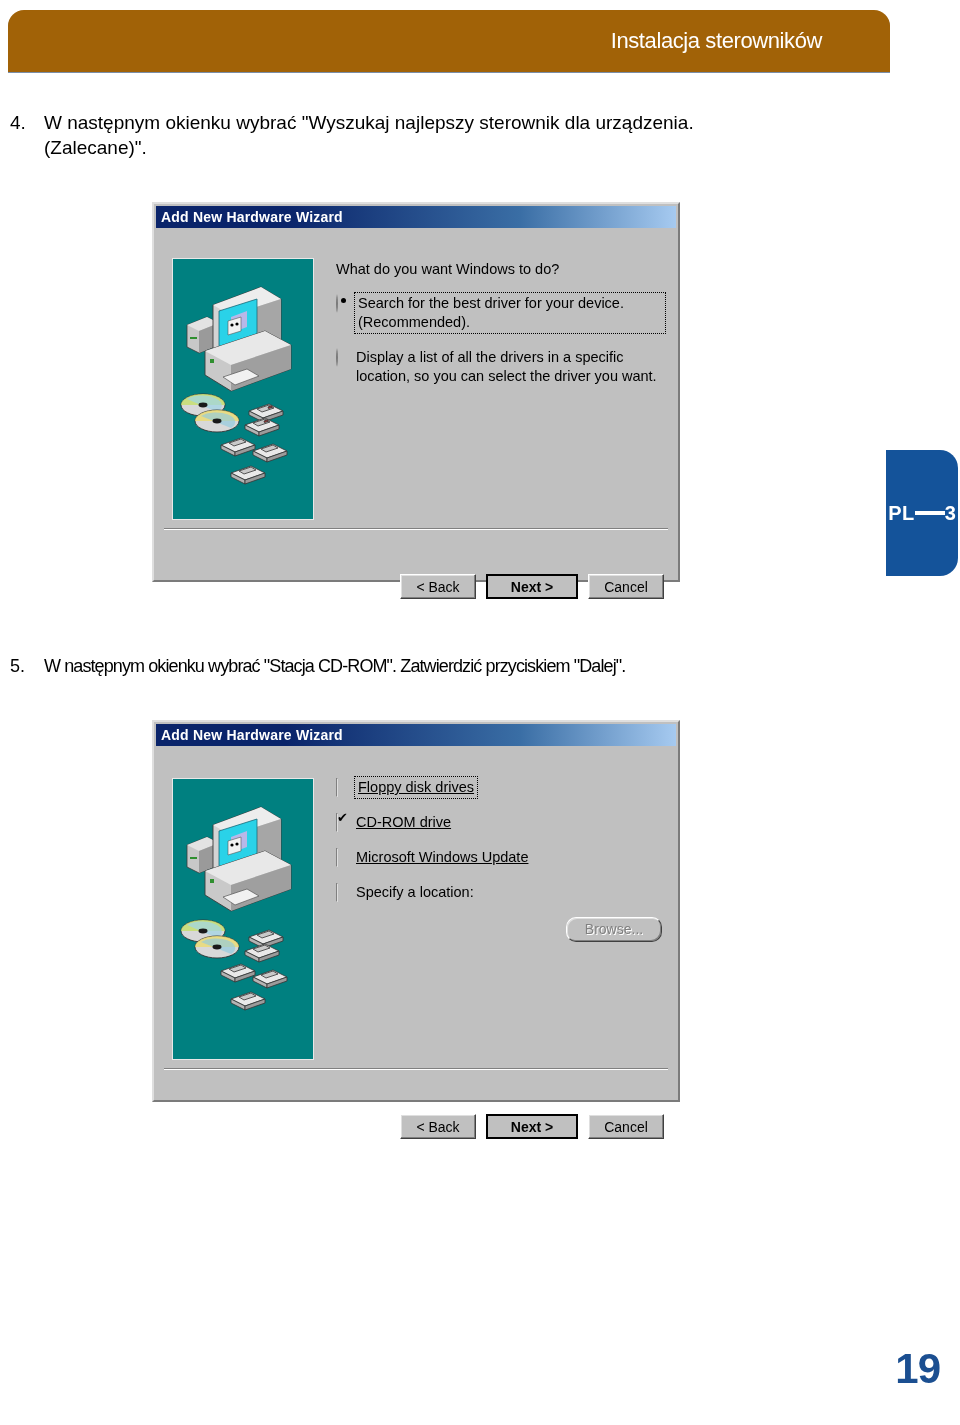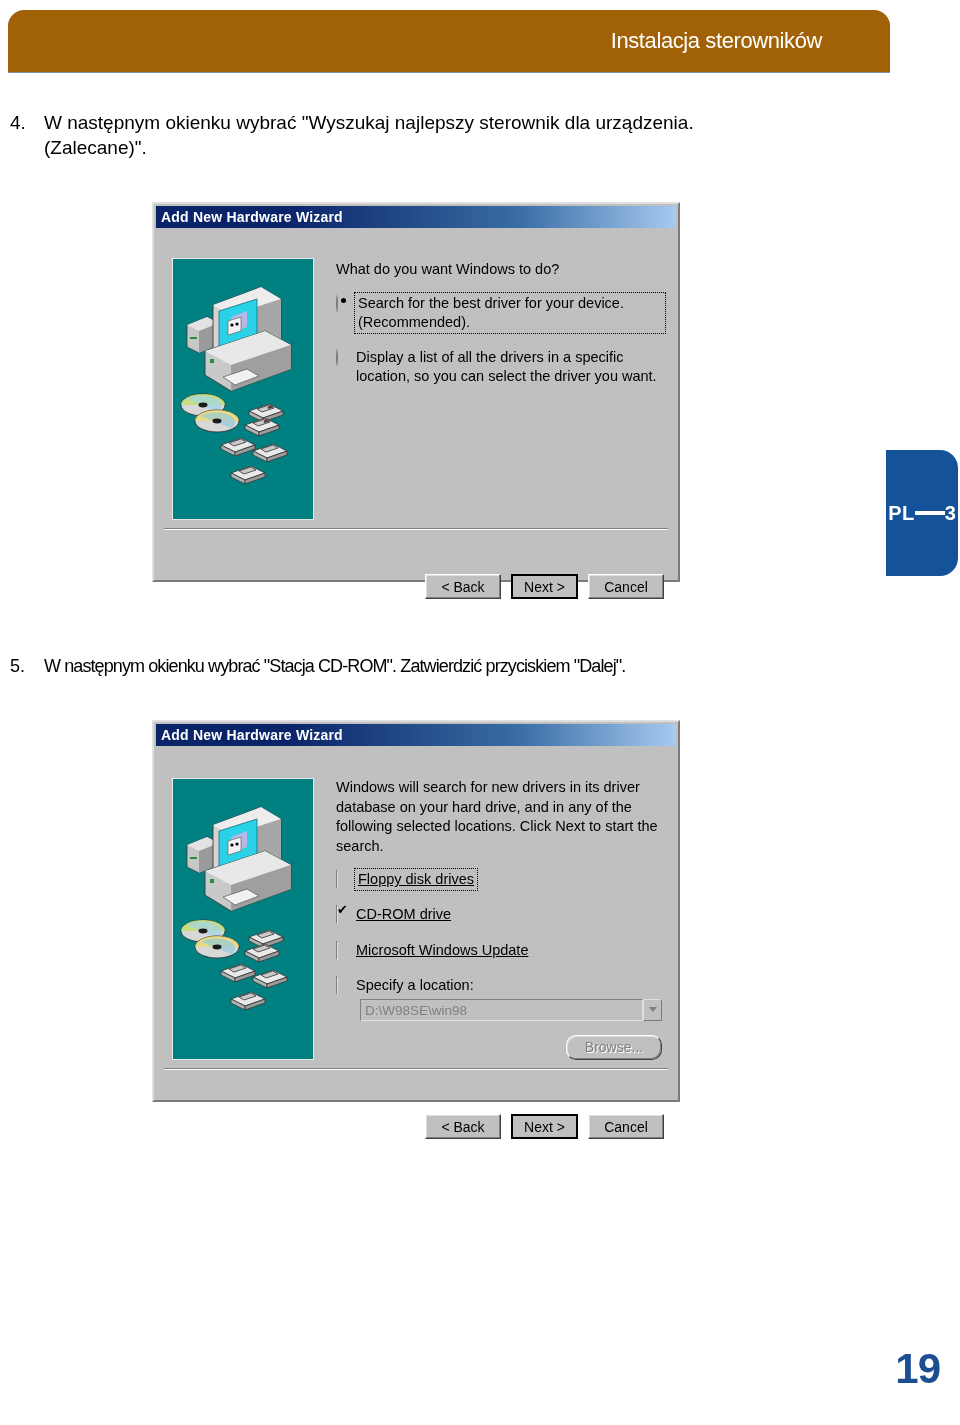--- a/index.html
+++ b/index.html
@@ -215,21 +215,21 @@
   #dialog2 .sep-line { top: 322px; }
 
   .btn-row {
     position: absolute;
     right: 14px;
     display: flex; gap: 10px;
   }
   #dialog1 .btn-row { top: 318px; }
   #dialog2 .btn-row { top: 340px; }
   .btn-row .win-btn { width: 76px; margin-top: 28px; }
-  .btn-row .win-btn.default { width: 67px; }
+  .btn-row .win-btn.default { width: 92px; font-weight: bold; }
 
   .u-underline { text-decoration: underline; }
 
   
   .ill-svg { display: block; }
 </style>
 </head>
 <body>
 
 <div class="page">
@@ -402,21 +402,20 @@
             <polygon points="88,196 100,192 105,195 93,199" fill="#c9c9c9"></polygon>
             <polygon points="58,220 78,213 92,220 72,227" fill="#e9e9e9"></polygon>
             <polygon points="58,220 72,227 72,231 58,224" fill="#b4b4b4"></polygon>
             <polygon points="72,227 92,220 92,224 72,231" fill="#9b9b9b"></polygon>
             <polygon points="66,218 78,214 83,217 71,221" fill="#c9c9c9"></polygon>
           </g>
         </svg>
       </div>
 
       <div class="content-col">
-        <p class="prompt-text">Windows will search for new drivers in its driver database on your hard drive, and in any of the following selected locations. Click Next to start the search.</p>
 
         <div class="opt-row">
           <span class="opt-ctl"><span class="checkbox"></span></span>
           <span class="opt-label focused u-underline">Floppy disk drives</span>
         </div>
 
         <div class="opt-row">
           <span class="opt-ctl"><span class="checkbox checked"></span></span>
           <span class="opt-label u-underline">CD-ROM drive</span>
         </div>
@@ -424,26 +423,20 @@
         <div class="opt-row">
           <span class="opt-ctl"><span class="checkbox"></span></span>
           <span class="opt-label u-underline">Microsoft Windows Update</span>
         </div>
 
         <div class="opt-row" style="margin-bottom:2px;">
           <span class="opt-ctl"><span class="checkbox"></span></span>
           <span class="opt-label">Specify a location:</span>
         </div>
 
-        <div class="combo-wrap">
-          <div class="combo-field">D:\W98SE\win98</div>
-          <div class="combo-arrow">
-              <span></span>
-            </div>
-        </div>
 
         <div class="win-btn disabled browse-btn">Browse...</div>
       </div>
 
       <div class="sep-line"></div>
 
       <div class="btn-row">
         <div class="win-btn">&lt; Back</div>
         <div class="win-btn default">Next &gt;</div>
         <div class="win-btn">Cancel</div>

